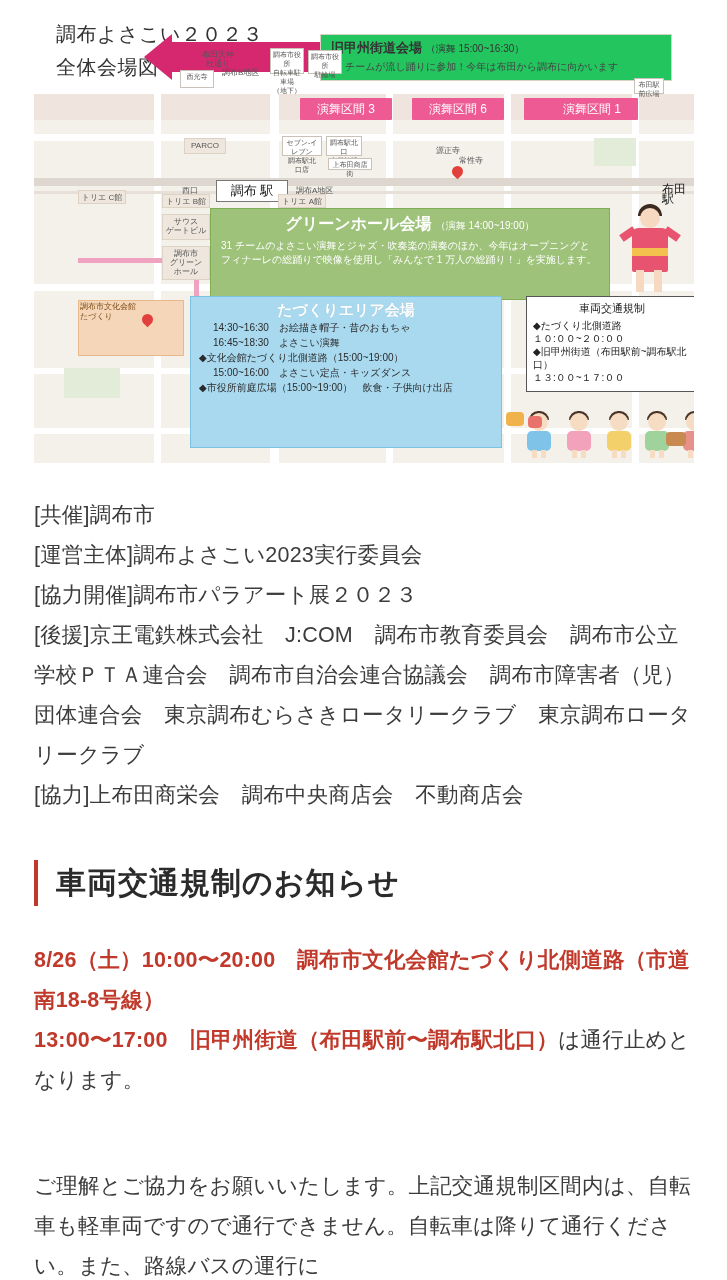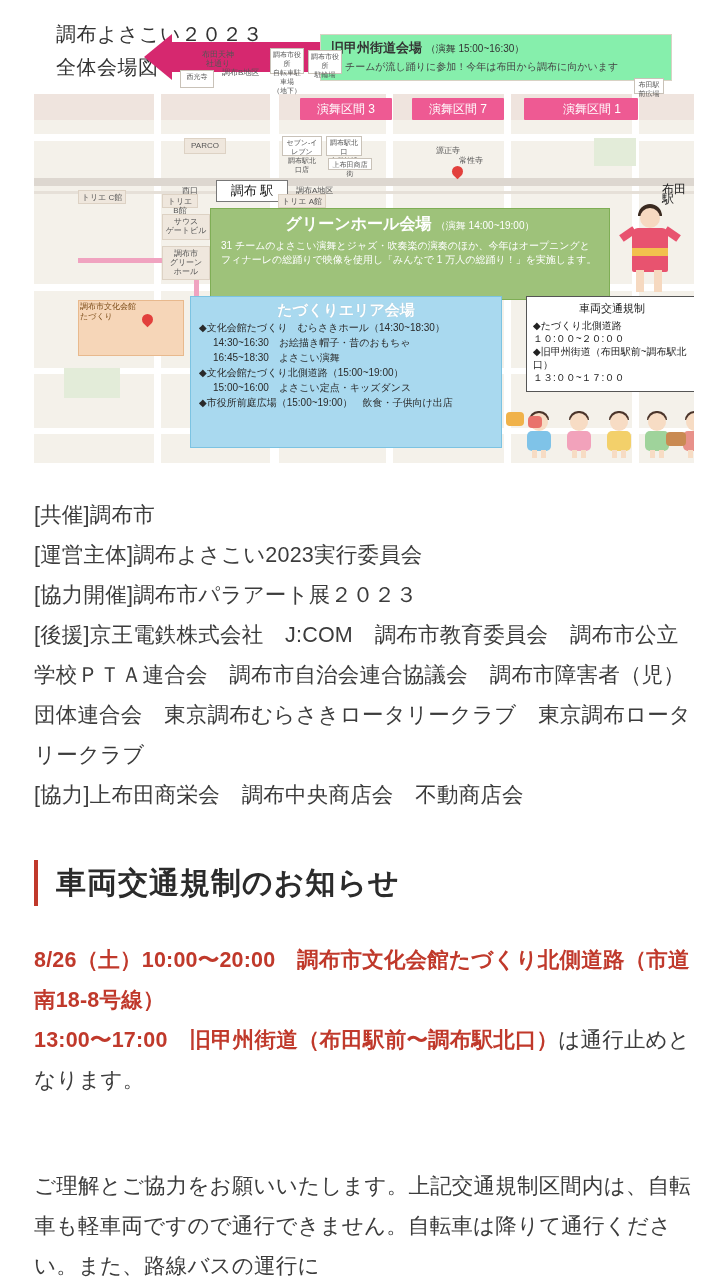--- a/index.html
+++ b/index.html
@@ -66,21 +66,21 @@
     color: #333;
     white-space: pre-line;
     letter-spacing: .5px;
   }
 
   
   .arrow-banner {
     position: absolute;
     left: 286px; top: 26px;
     width: 352px; height: 47px;
-    background: #86efac;
+    background: #22c55e;
     border: 1px solid #d8d2c4;
     box-sizing: border-box;
     padding: 4px 8px 0 10px;
   }
   .arrow-banner .line1 {
     font-size: 13px; color: #333; font-weight: bold;
   }
   .arrow-banner .line1 .sub {
     font-size: 10px; font-weight: normal;
   }
@@ -396,21 +396,21 @@
 
   <div class="arrow-banner">
     <div class="line1">
       <span>旧甲州街道会場</span>
       <span class="sub">（演舞 15:00~16:30）</span>
     </div>
     <div class="line2">26 チームが流し踊りに参加！今年は布田から調布に向かいます</div>
   </div>
 
   <div class="chip c3">演舞区間 3</div>
-  <div class="chip c2">演舞区間 7</div>
+  <div class="chip c2">演舞区間 6</div>
   <div class="chip c1">演舞区間 1</div>
 
   <div class="station-label">調布 駅</div>
   <div class="small-label" style="left:148px; top:178px;">西口</div>
   <div class="small-label" style="left:262px; top:178px;">調布A地区</div>
   <div class="small-label" style="left:188px; top:60px;">調布B地区</div>
   <div class="small-label" style="left:628px; top:176px; font-size:12px; color:#222;">布田駅</div>
 
   <div class="tiny-box" style="left:146px; top:62px; width:34px; height:18px;">西光寺</div>
   <div class="tiny-box" style="left:236px; top:40px; width:34px; height:26px;">調布市役所
@@ -419,21 +419,21 @@
   <div class="tiny-box" style="left:274px; top:42px; width:34px; height:24px;">調布市役所
 駐輪場</div>
   <div class="tiny-box" style="left:248px; top:128px; width:40px; height:20px;">セブン-イレブン
 調布駅北口店</div>
   <div class="tiny-box" style="left:292px; top:128px; width:36px; height:20px;">調布駅北口
 商業施設</div>
   <div class="tiny-box" style="left:294px; top:150px; width:44px; height:12px;">上布田商店街</div>
   <div class="tiny-box" style="left:600px; top:70px; width:30px; height:16px;">布田駅前広場</div>
 
   <div class="bldg" style="left:150px; top:130px; width:42px; height:16px;">PARCO</div>
-  <div class="bldg" style="left:128px; top:186px; width:36px; height:14px;">トリエ B館</div>
+  <div class="bldg" style="left:128px; top:186px; width:48px; height:14px;">トリエ B館</div>
   <div class="bldg" style="left:244px; top:186px; width:48px; height:14px;">トリエ A館</div>
   <div class="bldg" style="left:44px; top:182px; width:48px; height:14px;">トリエ C館</div>
   <div class="bldg" style="left:128px; top:206px; width:48px; height:26px;">サウス
 ゲートビル</div>
   <div class="bldg" style="left:128px; top:238px; width:48px; height:34px;">調布市
 グリーン
 ホール</div>
   <div class="bldg" style="left:96px; top:318px; width:44px; height:18px; background:#f6d6b8; border-color:#e8b98d;">市役所
 前庭</div>
   <div class="bldg" style="left:46px; top:300px; width:28px; height:12px; background:transparent; border:0; font-size:7px;">調布市
@@ -454,21 +454,20 @@
   <div class="green-box">
     <div class="gtitle">
       <span>グリーンホール会場</span>
       <span class="gsub">（演舞 14:00~19:00）</span>
     </div>
     <div class="gbody">31 チームのよさこい演舞とジャズ・吹奏楽の演奏のほか、今年はオープニングとフィナーレの総踊りで映像を使用し「みんなで 1 万人の総踊り！」を実施します。</div>
   </div>
 
   <div class="blue-box">
     <div class="btitle">たづくりエリア会場</div>
-    <div class="bline">◆文化会館たづくり　むらさきホール（14:30~18:30）</div>
     <div class="bline bindent">14:30~16:30　お絵描き帽子・昔のおもちゃ</div>
     <div class="bline bindent">16:45~18:30　よさこい演舞</div>
     <div class="bline">◆文化会館たづくり北側道路（15:00~19:00）</div>
     <div class="bline bindent">15:00~16:00　よさこい定点・キッズダンス</div>
     <div class="bline">◆市役所前庭広場（15:00~19:00）　飲食・子供向け出店</div>
   </div>
 
   <div class="reg-box">
     <div class="rtitle">車両交通規制</div>
     <div class="rline">◆たづくり北側道路</div>

